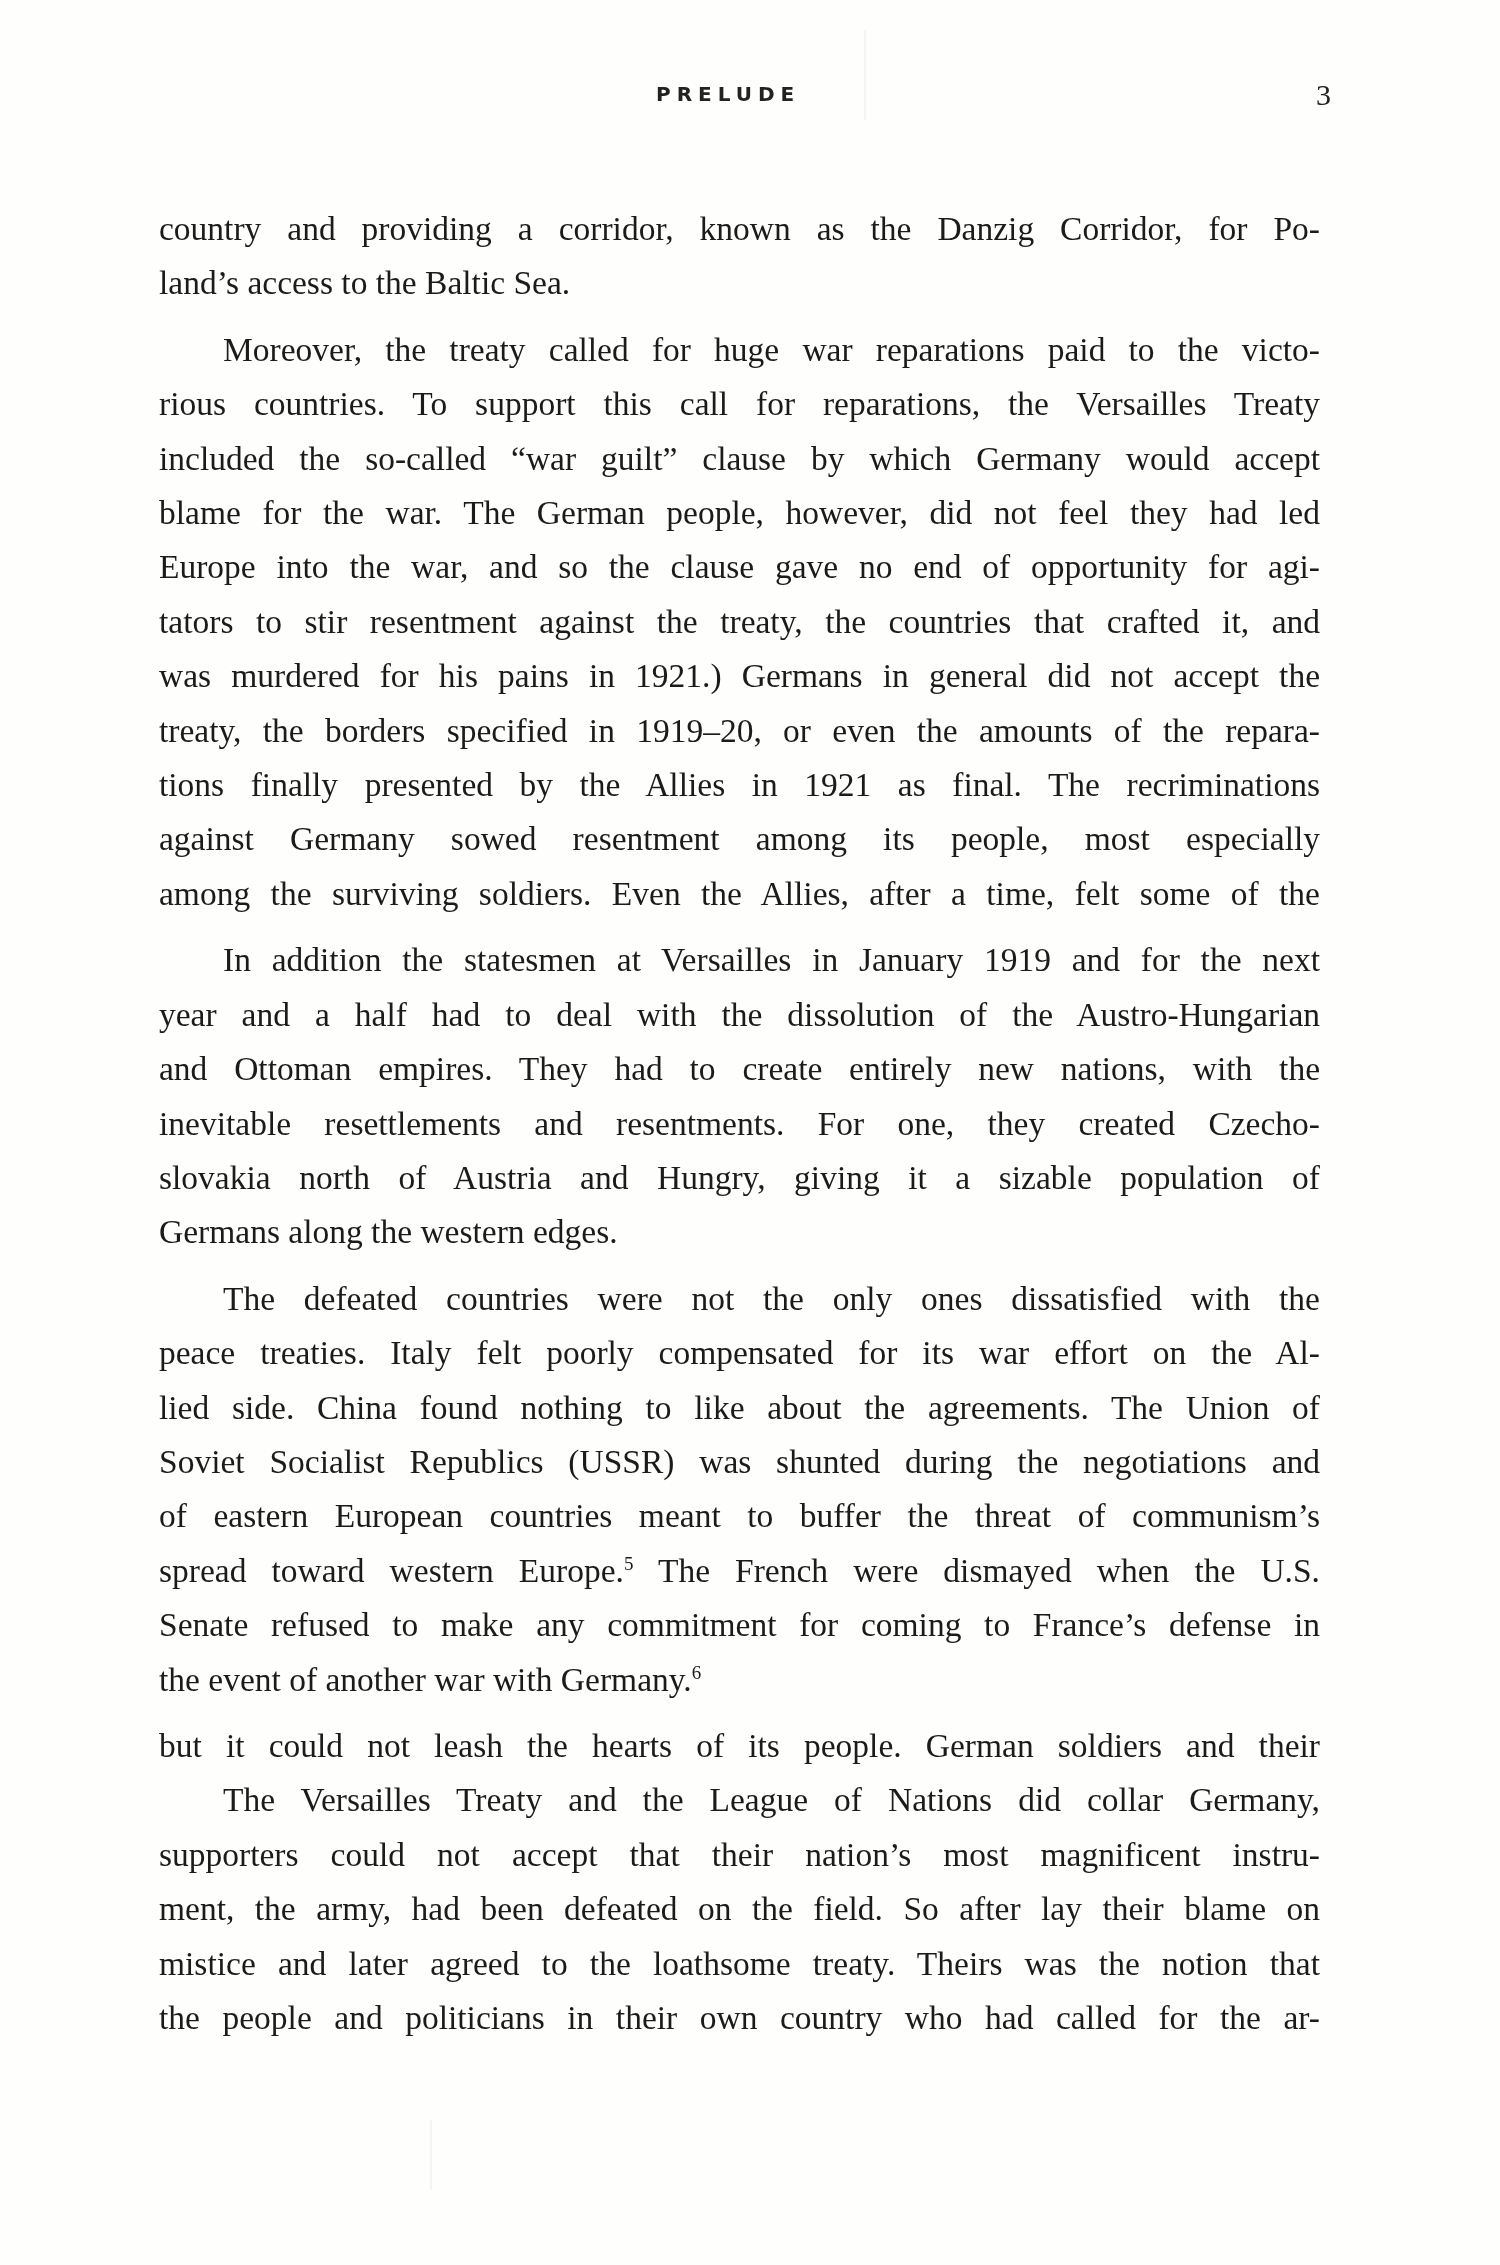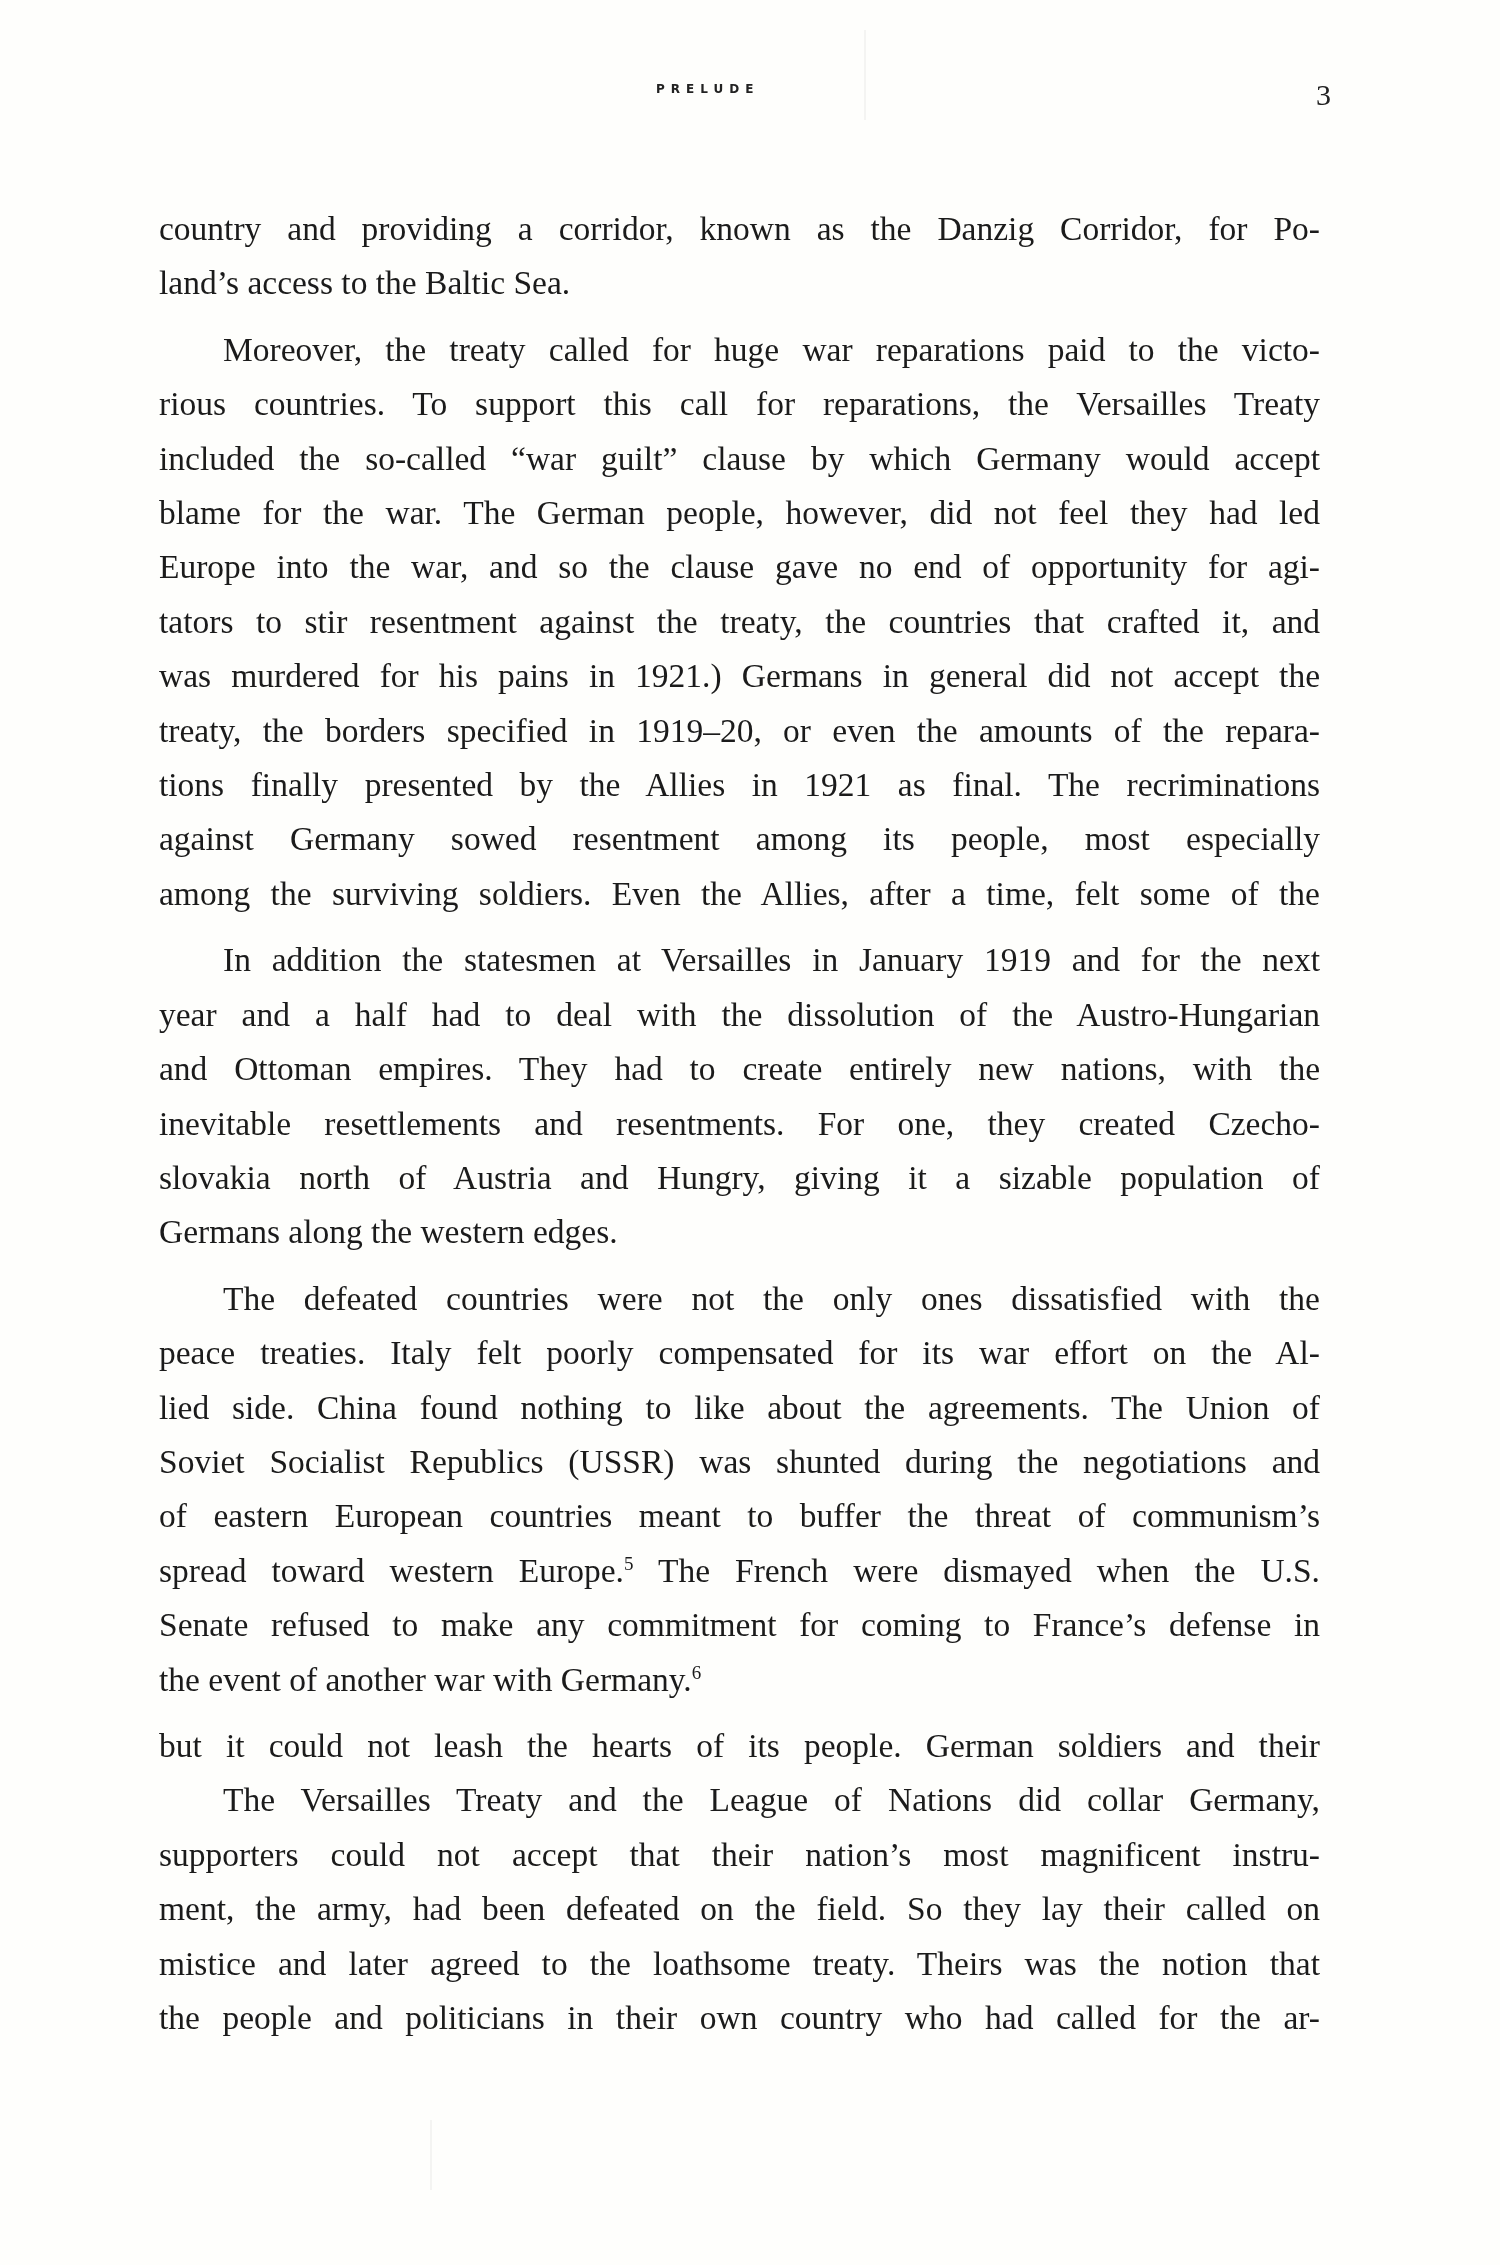--- a/index.html
+++ b/index.html
@@ -8,21 +8,21 @@
     background: #fefefc;
     position: relative; overflow: hidden;
     color: #1b1b1b;
   }
   .running-head {
     position: absolute; top: 82px; left: 0; width: 1500px; height: 30px;
   }
   .head-title {
     position: absolute; left: 656px; top: 0;
     font-family: "DejaVu Sans", sans-serif;
-    font-size: 12px; font-weight: bold; letter-spacing: 6px;
+    font-size: 20px; font-weight: bold; letter-spacing: 6px;
     color: #222;
   }
   .page-number {
     position: absolute; left: 1316px; top: -4px;
     font-family: "Liberation Serif", serif;
     font-size: 30px; color: #222;
   }
   .body-text {
     position: absolute; left: 147px; top: 190px; width: 1185px;
     font-family: "Liberation Serif", serif;
@@ -87,18 +87,18 @@
     <span class="line">of eastern European countries meant to buffer the threat of communism’s</span>
     <span class="line"><span>spread toward western Europe.</span><sup>5</sup><span> The French were dismayed when the U.S.</span></span>
     <span class="line">Senate refused to make any commitment for coming to France’s defense in</span>
     <span class="line last"><span>the event of another war with Germany.</span><sup>6</sup></span>
   </p>
 
   <p class="para">
     <span class="line">but it could not leash the hearts of its people. German soldiers and their</span>
     <span class="line" style="padding-left:64px">The Versailles Treaty and the League of Nations did collar Germany,</span>
     <span class="line">supporters could not accept that their nation’s most magnificent instru-</span>
-    <span class="line">ment, the army, had been defeated on the field. So they lay their called on</span>
+    <span class="line">ment, the army, had been defeated on the field. So after lay their blame on</span>
     <span class="line">mistice and later agreed to the loathsome treaty. Theirs was the notion that</span>
     <span class="line">the people and politicians in their own country who had called for the ar-</span>
   </p>
 
 </main>
 
 </body></html>

